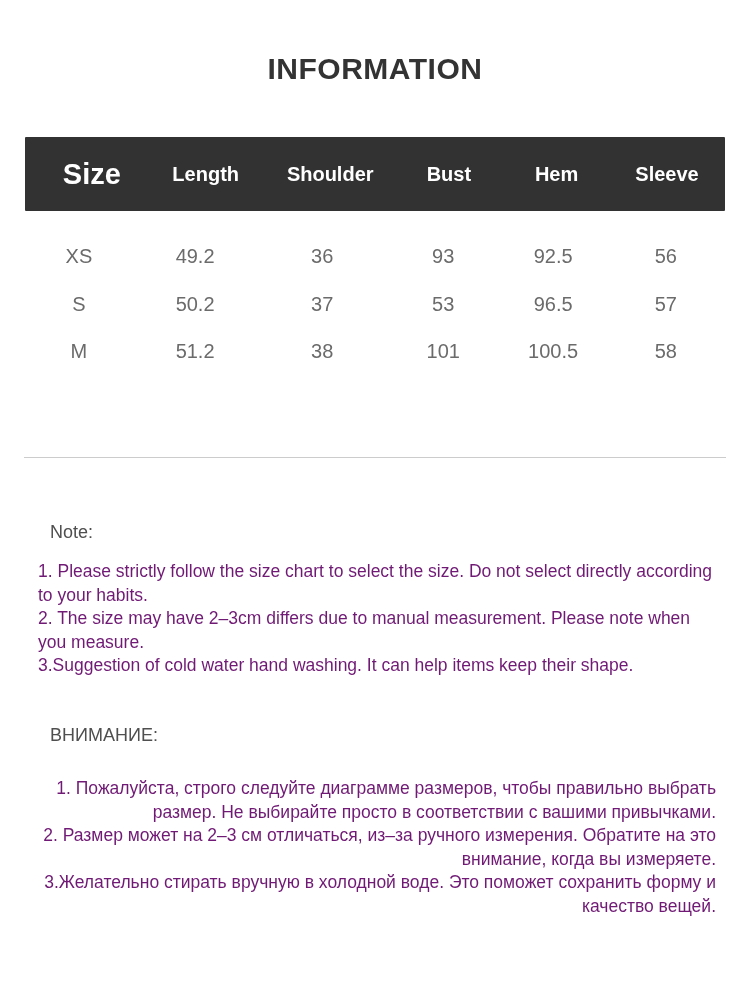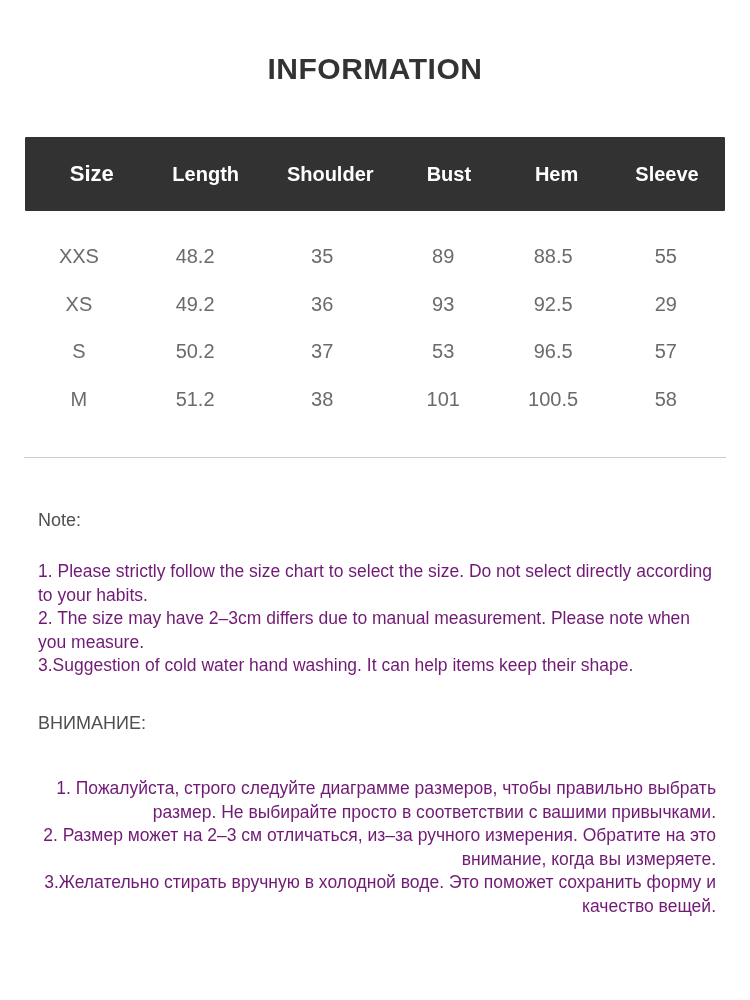--- a/index.html
+++ b/index.html
@@ -41,21 +41,21 @@
     height: 74px;
     background: #323232;
     border-radius: 1px;
   }
   .th {
     color: #ffffff;
     font-weight: 700;
     font-size: 20px;
     text-align: center;
   }
-  .th.col-0 { font-size: 22px; margin-left: 14px; }
+  .th.col-0 { font-size: 29px; margin-left: 14px; }
   .col-0 { width: 15.4%; }
   .col-1 { width: 17.8%; }
   .col-2 { width: 18.5%; }
   .col-3 { width: 16.1%; }
   .col-4 { width: 15.3%; }
   .col-5 { width: 16.9%; }
   .tbody {
     padding-top: 22px;
   }
   .tr {
@@ -72,21 +72,21 @@
     position: absolute;
     left: 24px;
     top: 457px;
     width: 702px;
     height: 0;
     border-top: 1px solid #cccccc;
   }
   .note-heading {
     position: absolute;
     left: 38px;
-    margin: 0;
+    margin: 12px;
     font-size: 18px;
     line-height: 20px;
     font-weight: normal;
     color: #4f4f4f;
   }
   .note-heading.en { top: 510px; }
   .note-heading.ru { top: 713px; }
   .note-list {
     position: absolute;
     left: 38px;
@@ -110,34 +110,26 @@
     <div class="thead">
       <div class="th col-0">Size</div>
       <div class="th col-1">Length</div>
       <div class="th col-2">Shoulder</div>
       <div class="th col-3">Bust</div>
       <div class="th col-4">Hem</div>
       <div class="th col-5">Sleeve</div>
     </div>
     <div class="tbody">
       <div class="tr">
-        <div class="td col-0">XXS</div>
-        <div class="td col-1">48.2</div>
-        <div class="td col-2">35</div>
-        <div class="td col-3">89</div>
-        <div class="td col-4">88.5</div>
-        <div class="td col-5">55</div>
-      </div>
-      <div class="tr">
         <div class="td col-0">XS</div>
         <div class="td col-1">49.2</div>
         <div class="td col-2">36</div>
         <div class="td col-3">93</div>
         <div class="td col-4">92.5</div>
-        <div class="td col-5">29</div>
+        <div class="td col-5">56</div>
       </div>
       <div class="tr">
         <div class="td col-0">S</div>
         <div class="td col-1">50.2</div>
         <div class="td col-2">37</div>
         <div class="td col-3">53</div>
         <div class="td col-4">96.5</div>
         <div class="td col-5">57</div>
       </div>
       <div class="tr">

